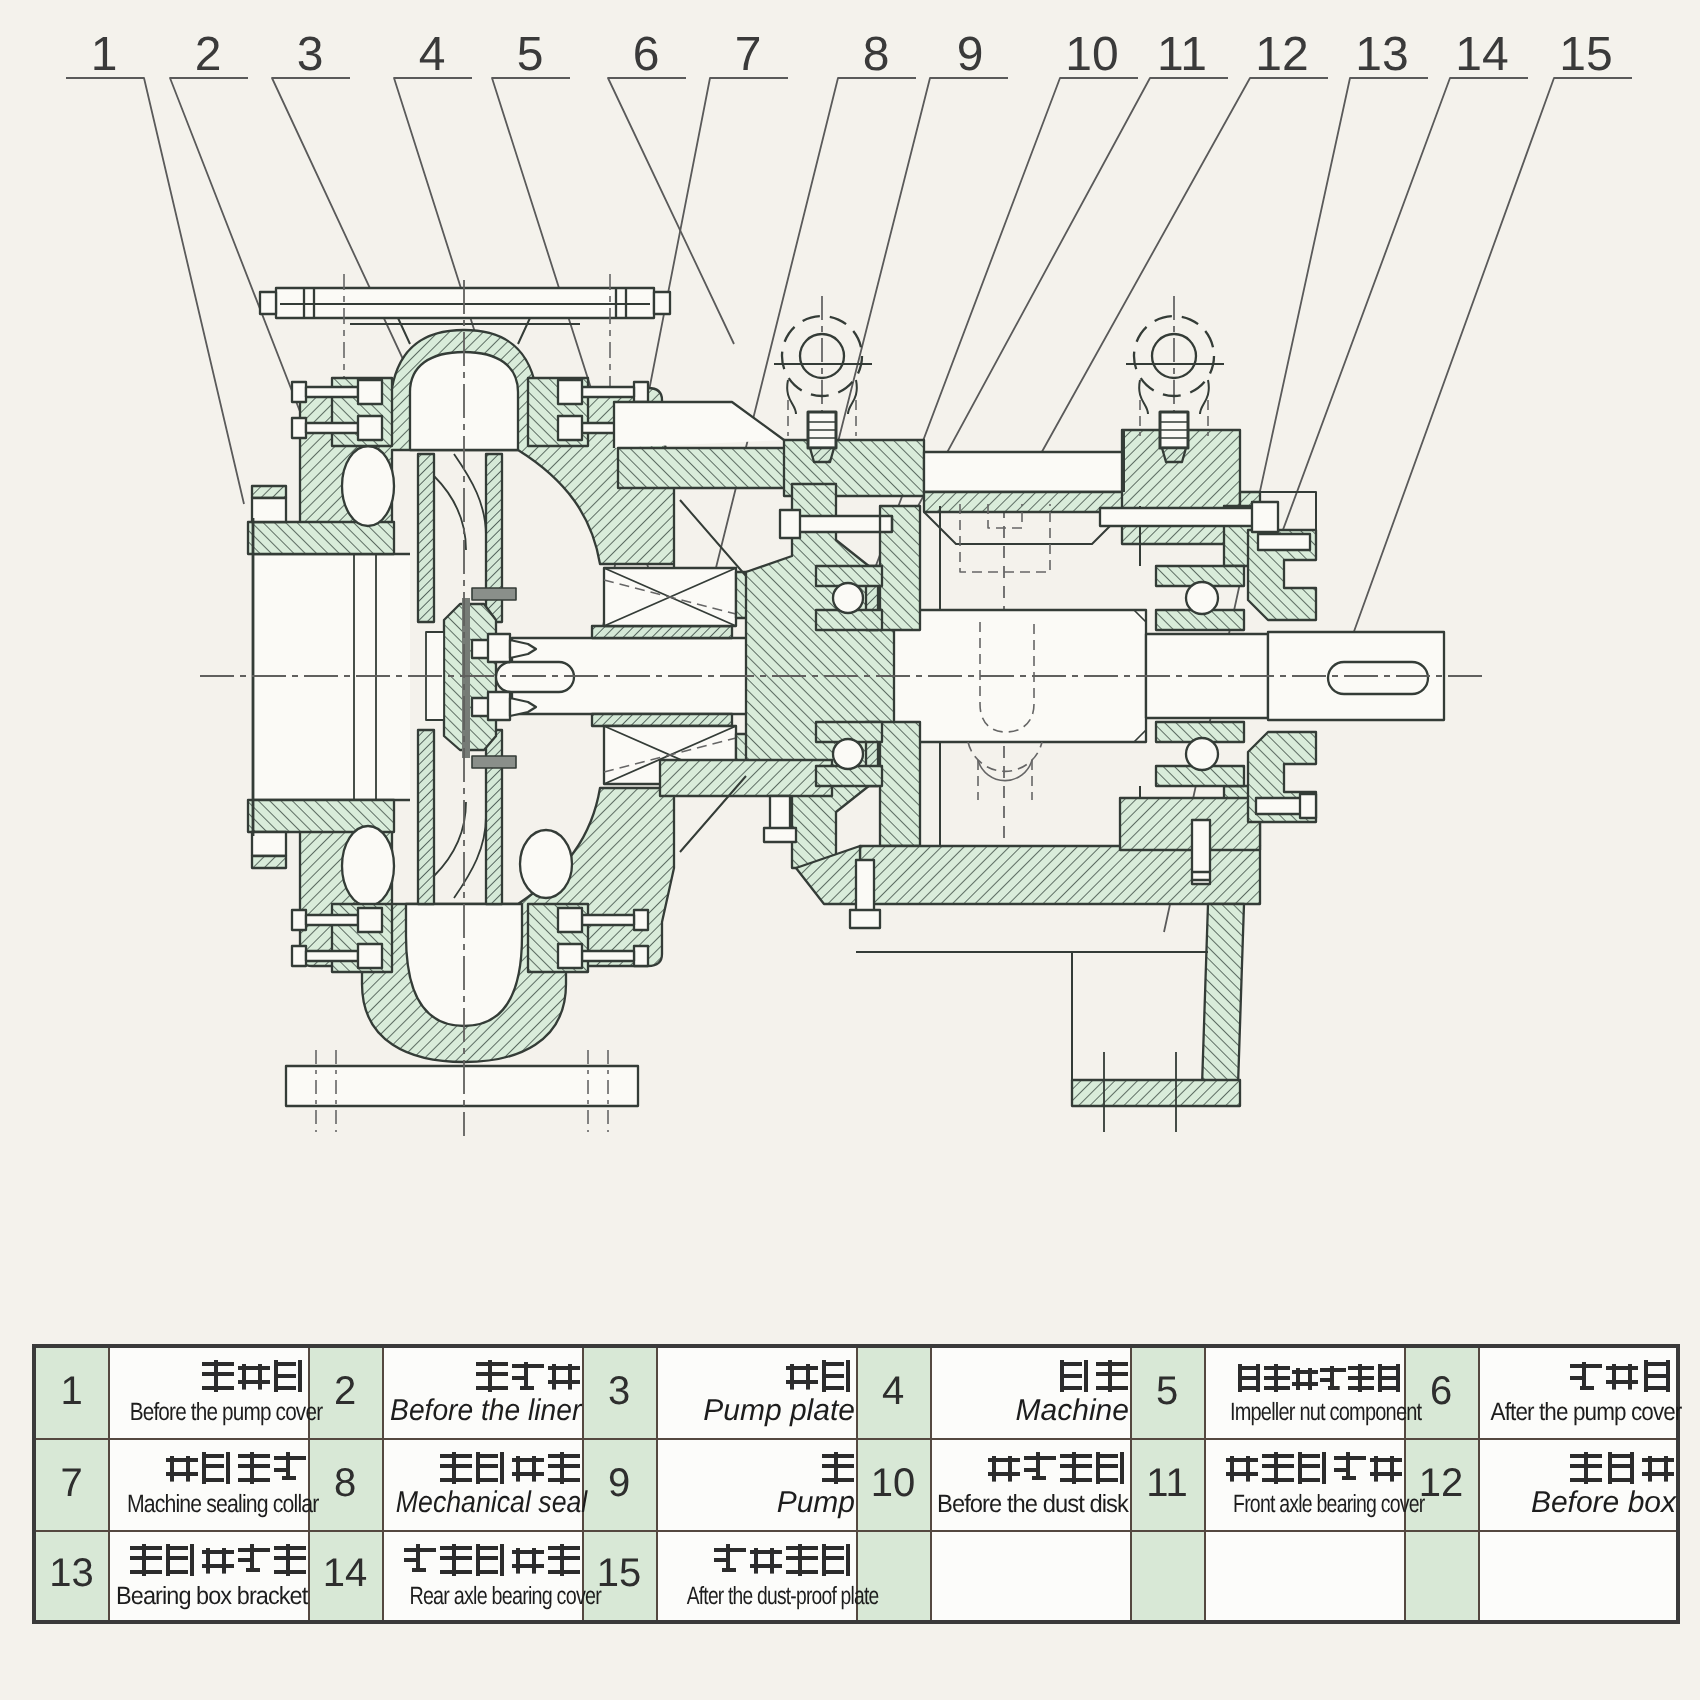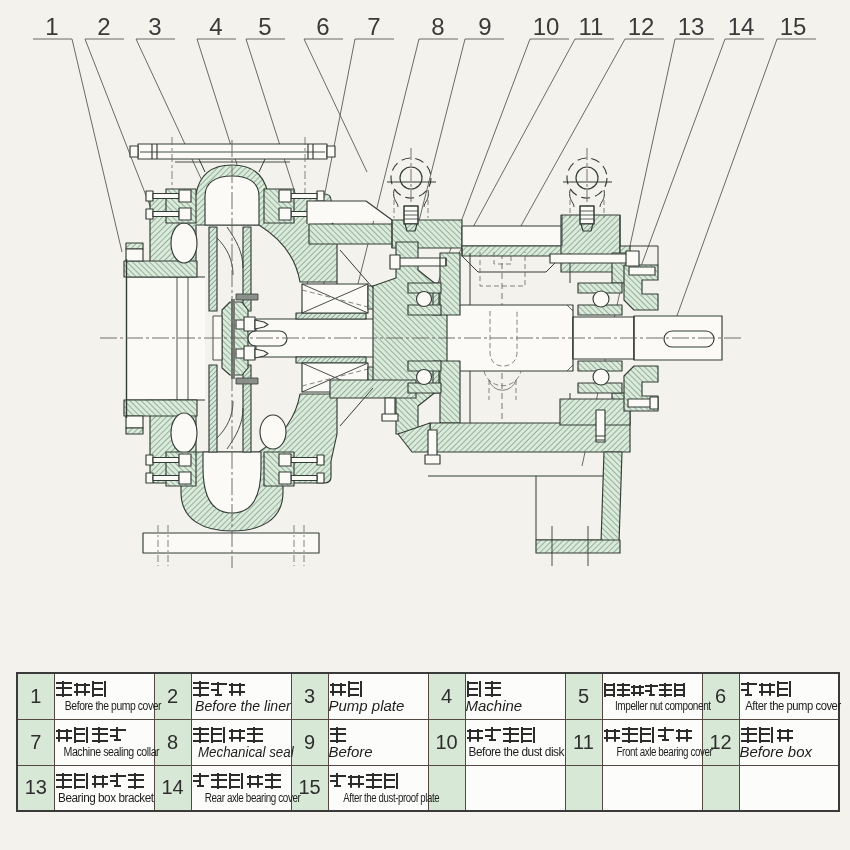--- a/index.html
+++ b/index.html
@@ -2,21 +2,21 @@
 <html><head>
 <meta charset="utf-8">
 <style>
 html,body{margin:0;padding:0;}
 body{width:850px;height:850px;background:#f4f2ec;font-family:"Liberation Sans",sans-serif;position:relative;overflow:hidden;}
 #draw{position:absolute;left:0;top:0;}
 
 #tbl{position:absolute;left:16px;top:672px;width:822px;height:138px;border:2px solid #3a3a3a;border-collapse:collapse;table-layout:fixed;}
 #tbl td{border:1px solid #544840;padding:0;font-family:"Liberation Sans",sans-serif;}
 #tbl td.n{background:#d8e8d6;width:36px;text-align:center;font-size:20px;color:#2e2e2e;}
-#tbl td.d{background:#fcfcfa;width:99px;text-align:left;vertical-align:middle;}
+#tbl td.d{background:#fcfcfa;width:99px;text-align:right;vertical-align:middle;}
 #tbl tr{height:46px;}
 .cn{height:20px;line-height:20px;white-space:nowrap;}
 .en{font-size:12.5px;color:#1d1d1d;line-height:14px;white-space:nowrap;letter-spacing:-0.5px;}
 .en2{font-size:15px;letter-spacing:0;font-style:italic;}
 
 .g{display:inline-block;width:16px;height:16px;margin:0 1px;vertical-align:-3px;background-repeat:no-repeat;}
 .sm{width:13px;height:14px;margin:0 0.5px;}
 .ga{background-image:linear-gradient(#2c2c2c,#2c2c2c),linear-gradient(#2c2c2c,#2c2c2c),linear-gradient(#2c2c2c,#2c2c2c),linear-gradient(#2c2c2c,#2c2c2c);background-size:100% 2px,100% 2px,100% 2px,2px 100%;background-position:0 1px,0 6px,0 93%,48% 0;}
 .gb{background-image:linear-gradient(#2c2c2c,#2c2c2c),linear-gradient(#2c2c2c,#2c2c2c),linear-gradient(#2c2c2c,#2c2c2c),linear-gradient(#2c2c2c,#2c2c2c);background-size:100% 2px,100% 2px,2px 80%,2px 80%;background-position:0 3px,0 70%,20% 2px,75% 2px;}
 .gc{background-image:linear-gradient(#2c2c2c,#2c2c2c),linear-gradient(#2c2c2c,#2c2c2c),linear-gradient(#2c2c2c,#2c2c2c),linear-gradient(#2c2c2c,#2c2c2c),linear-gradient(#2c2c2c,#2c2c2c);background-size:2px 100%,2px 100%,70% 2px,70% 2px,70% 2px;background-position:5% 0,88% 0,15% 1px,15% 45%,15% 92%;}
@@ -486,21 +486,21 @@
           <div class="en"><span style="display:inline-block;transform:scaleX(0.85)">Machine sealing collar</span></div>
         </td>
  <td class="n">8</td>
         <td class="d">
           <div class="cn"><span class="g ga"></span><span class="g gc"></span><span class="g gb"></span><span class="g ga"></span></div>
           <div class="en en2"><span style="display:inline-block;transform:scaleX(0.89)">Mechanical seal</span></div>
         </td>
  <td class="n">9</td>
         <td class="d">
           <div class="cn"><span class="g ga"></span></div>
-          <div class="en en2">Before</div>
+          <div class="en en2">Pump</div>
         </td>
  <td class="n">10</td>
         <td class="d">
           <div class="cn"><span class="g gb"></span><span class="g gd"></span><span class="g ga"></span><span class="g gc"></span></div>
           <div class="en"><span style="display:inline-block;transform:scaleX(0.95)">Before the dust disk</span></div>
         </td>
  <td class="n">11</td>
         <td class="d">
           <div class="cn"><span class="g gb"></span><span class="g ga"></span><span class="g gc"></span><span class="g gd"></span><span class="g gb"></span></div>
           <div class="en"><span style="display:inline-block;transform:scaleX(0.78)">Front axle bearing cover</span></div>

